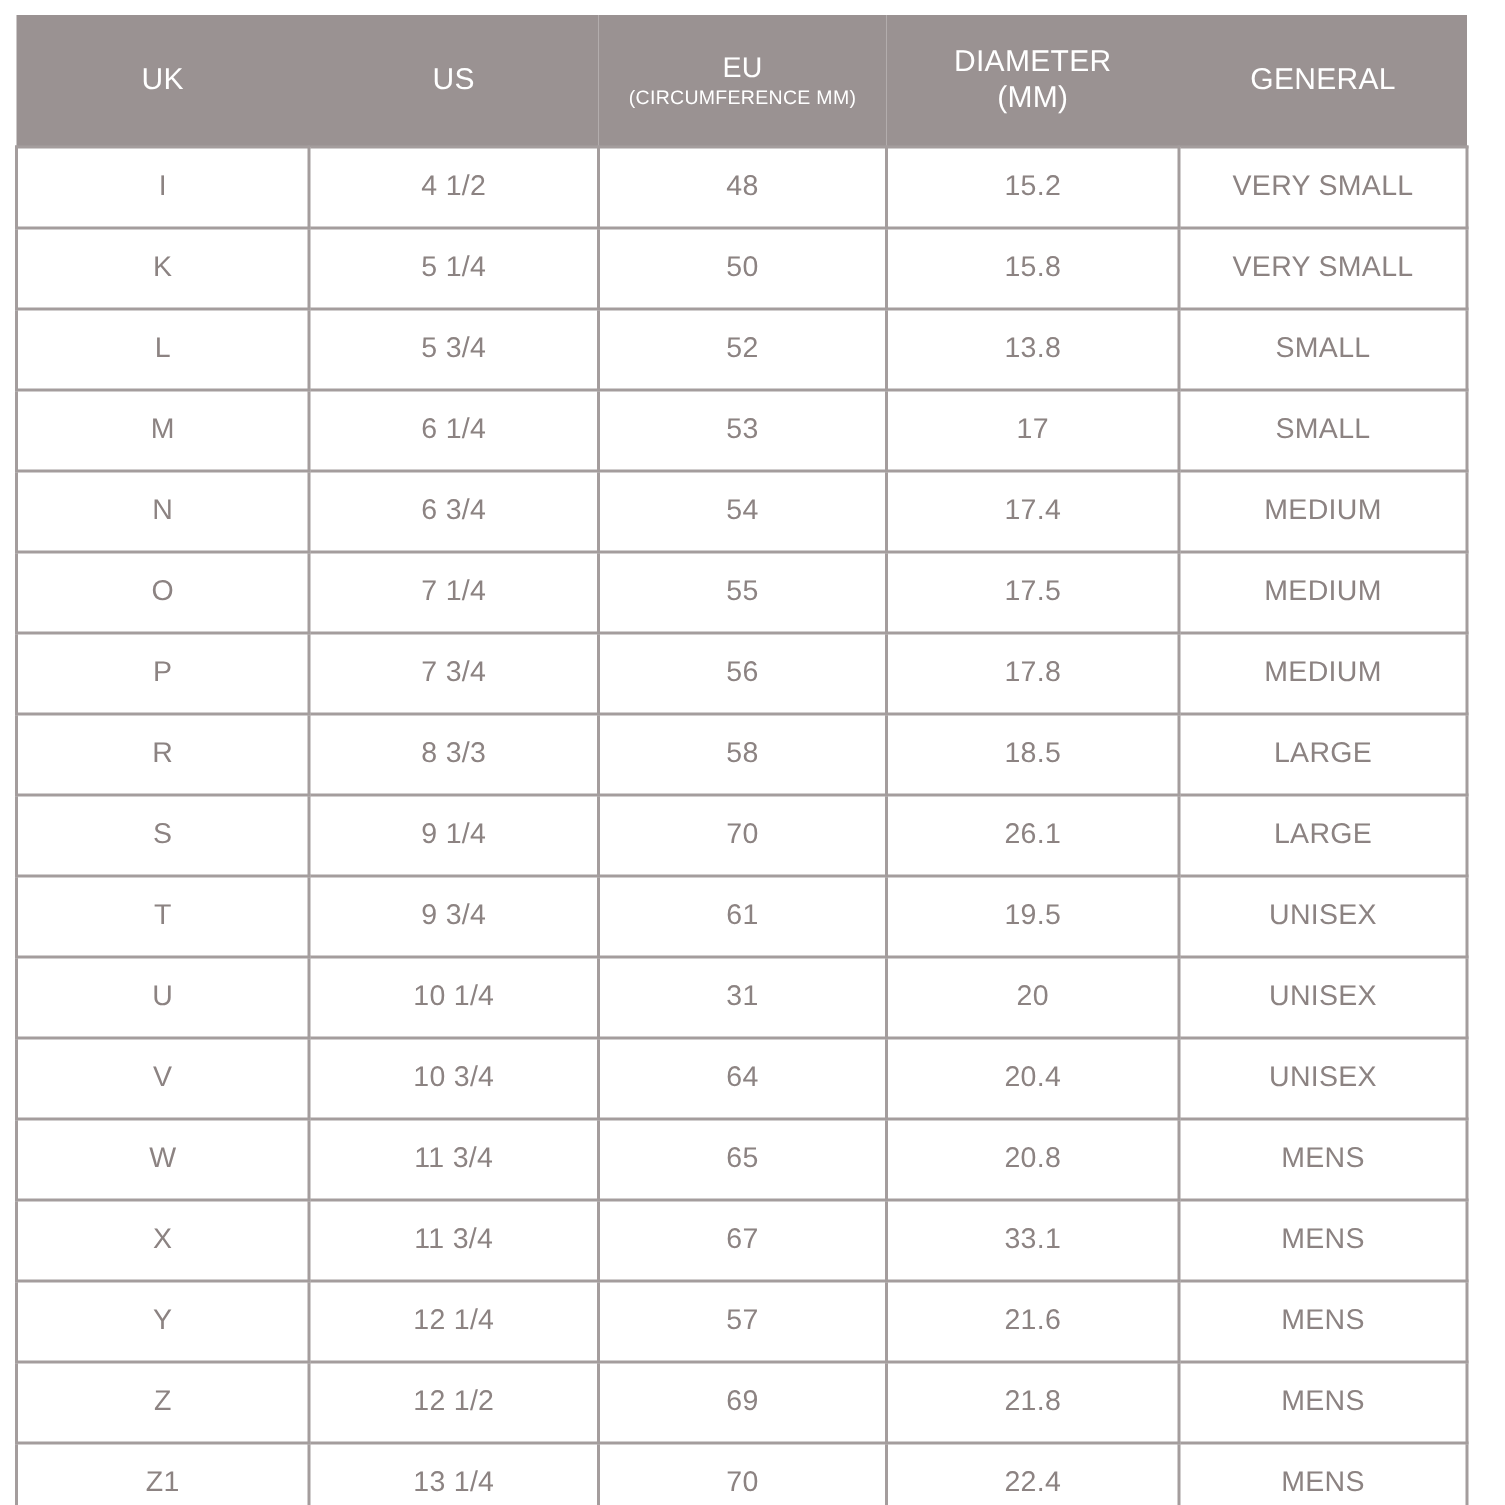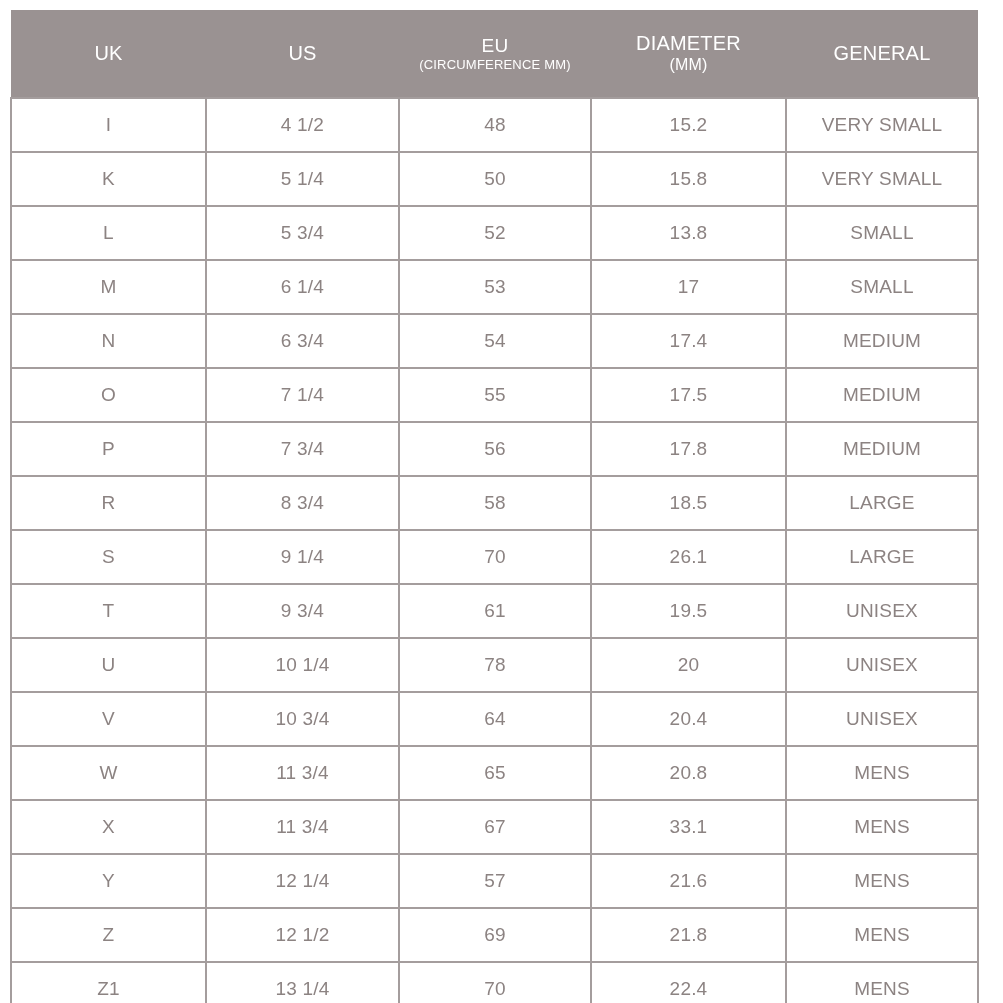--- a/index.html
+++ b/index.html
@@ -43,21 +43,21 @@
     letter-spacing: 0.2px;
     text-align: center;
     vertical-align: middle;
     height: 79px;
     padding: 4px 6px;
     border: none;
   }
 
   thead th .sub {
     display: block;
-    font-size: 16px;
+    font-size: 20px;
   }
 
   thead th.eu-head {
     font-size: 19px;
   }
   thead th.eu-head .sub {
     font-size: 13px;
   }
 
   tbody td {
@@ -160,21 +160,21 @@
         </tr>
         <tr>
           <td>P</td>
           <td>7 3/4</td>
           <td>56</td>
           <td>17.8</td>
           <td>MEDIUM</td>
         </tr>
         <tr>
           <td>R</td>
-          <td>8 3/4</td>
+          <td>8 3/3</td>
           <td>58</td>
           <td>18.5</td>
           <td>LARGE</td>
         </tr>
         <tr>
           <td>S</td>
           <td>9 1/4</td>
           <td>70</td>
           <td>26.1</td>
           <td>LARGE</td>
@@ -182,21 +182,21 @@
         <tr>
           <td>T</td>
           <td>9 3/4</td>
           <td>61</td>
           <td>19.5</td>
           <td>UNISEX</td>
         </tr>
         <tr>
           <td>U</td>
           <td>10 1/4</td>
-          <td>78</td>
+          <td>31</td>
           <td>20</td>
           <td>UNISEX</td>
         </tr>
         <tr>
           <td>V</td>
           <td>10 3/4</td>
           <td>64</td>
           <td>20.4</td>
           <td>UNISEX</td>
         </tr>

